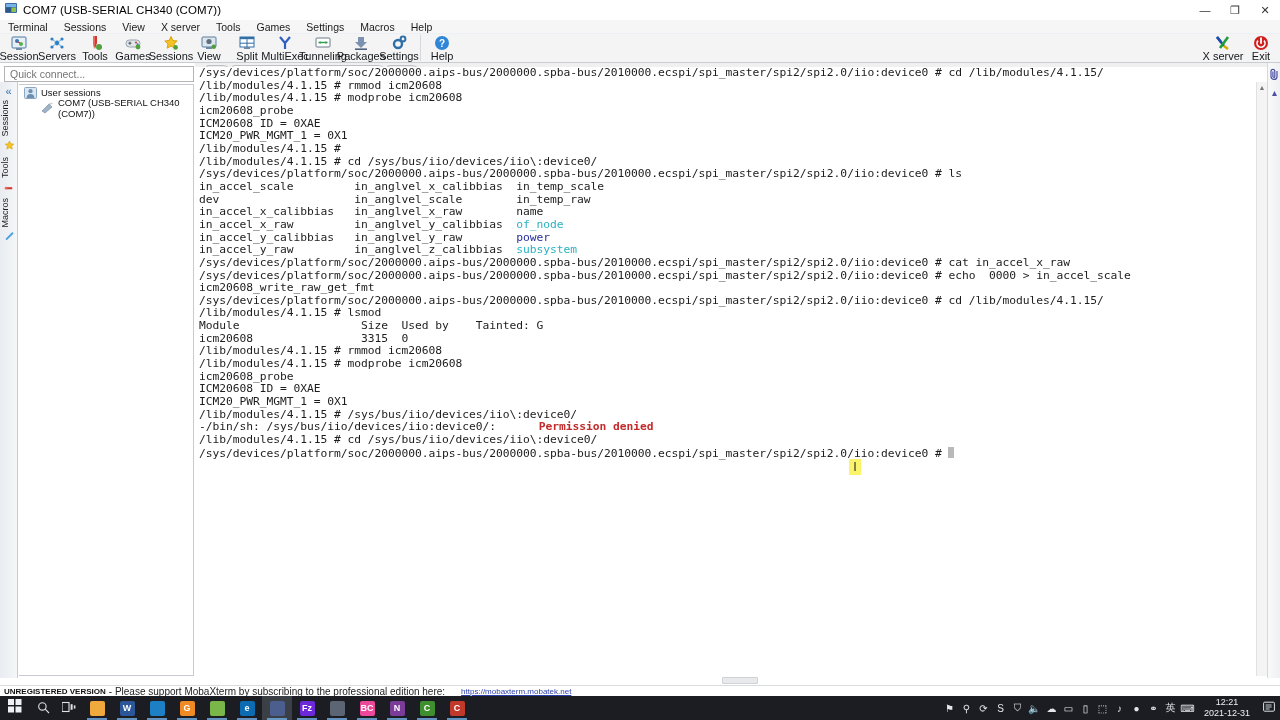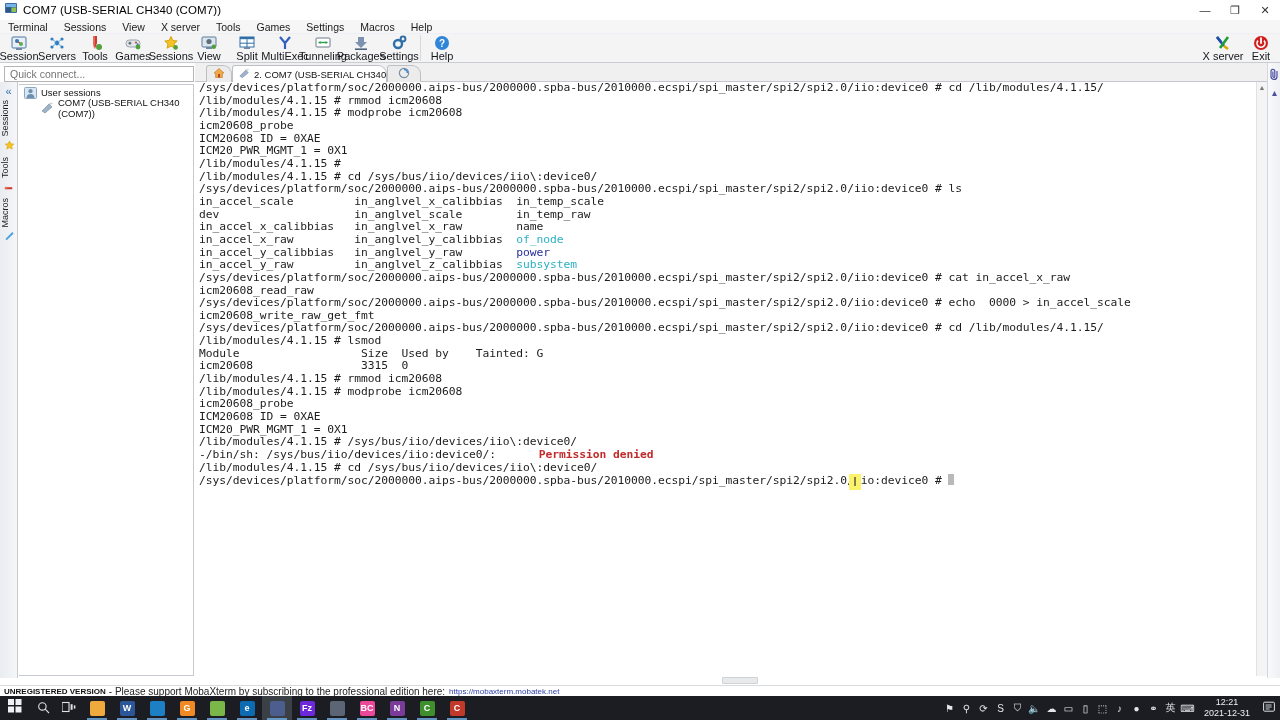--- a/index.html
+++ b/index.html
@@ -100,21 +100,21 @@
     border-radius: 3px 9px 0 0; font-size: 9.5px; color: #111;
     white-space: nowrap; overflow: hidden;
   }
   .tab.home { left: 11px; width: 26px; justify-content: center; background:#ececec; }
   .tab.active { left: 37px; width: 155px; background: #ffffff; }
   .tab.addbtn { left: 192px; width: 34px; justify-content: center; background:#ececec;}
   .tab-ico { margin-right: 4px; flex: 0 0 auto; }
 
   
   .terminal {
-    position: absolute; top: 82px; left: 195px; width: 1072px; height: 596px;
+    position: absolute; top: 67px; left: 195px; width: 1072px; height: 596px;
     background: #ffffff; overflow: hidden;
   }
   .tline {
     font-family: "DejaVu Sans Mono", "Liberation Mono", monospace;
     font-size: 11.3px; line-height: 12.65px; color: #1d1d1d;
     white-space: pre; padding-left: 4px; letter-spacing: -0.05px;
   }
   .c-cyan { color: #2bb1c4; }
   .c-blue { color: #27309a; }
   .c-red  { color: #c22b2b; font-weight: bold; margin-left: 36px; }
@@ -153,21 +153,21 @@
   }
 
   
   .statusbar {
     position: absolute; left: 0; bottom: 24px; width: 1280px; height: 11px;
     background: #ffffff; border-top: 1px solid #d9dcdf;
     display: flex; align-items: center; padding-left: 4px;
   }
   .sb-strong { font-size: 8px; font-weight: bold; color: #111; }
   .sb-text { font-size: 10px; color: #222; margin-left: 3px; }
-  .sb-link { font-size: 8px; color: #2b3ea8; margin-left: 4px; }
+  .sb-link { font-size: 8px; color: #2b3ea8; margin-left: 16px; text-decoration: underline; }
 
   
   .taskbar {
     position: absolute; left: 0; bottom: 0; width: 1280px; height: 24px;
     background: #1b1d22; display: flex; align-items: center;
   }
   .tb-start { width: 30px; text-align: center; }
   .tb-sysicon { width: 26px; text-align: center; color: #dfe2e6; font-size: 11px; }
   .tb-app {
     width: 30px; height: 24px; display: flex; align-items: center;
@@ -448,21 +448,20 @@
         <div class="tline">/lib/modules/4.1.15 # </div>
         <div class="tline">/lib/modules/4.1.15 # cd /sys/bus/iio/devices/iio\:device0/</div>
         <div class="tline">/sys/devices/platform/soc/2000000.aips-bus/2000000.spba-bus/2010000.ecspi/spi_master/spi2/spi2.0/iio:device0 # ls</div>
         <div class="tline"><span>in_accel_scale         in_anglvel_x_calibbias  in_temp_scale</span></div>
         <div class="tline"><span>dev                    in_anglvel_scale        in_temp_raw</span></div>
         <div class="tline"><span>in_accel_x_calibbias   in_anglvel_x_raw        name</span></div>
         <div class="tline"><span>in_accel_x_raw         in_anglvel_y_calibbias  </span><span class="c-cyan">of_node</span></div>
         <div class="tline"><span>in_accel_y_calibbias   in_anglvel_y_raw        </span><span class="c-blue">power</span></div>
         <div class="tline"><span>in_accel_y_raw         in_anglvel_z_calibbias  </span><span class="c-cyan">subsystem</span></div>
         <div class="tline">/sys/devices/platform/soc/2000000.aips-bus/2000000.spba-bus/2010000.ecspi/spi_master/spi2/spi2.0/iio:device0 # cat in_accel_x_raw</div>
-        <div class="tline">icm20608_read_raw</div>
         <div class="tline">/sys/devices/platform/soc/2000000.aips-bus/2000000.spba-bus/2010000.ecspi/spi_master/spi2/spi2.0/iio:device0 # echo  0000 &gt; in_accel_scale</div>
         <div class="tline">icm20608_write_raw_get_fmt</div>
         <div class="tline">/sys/devices/platform/soc/2000000.aips-bus/2000000.spba-bus/2010000.ecspi/spi_master/spi2/spi2.0/iio:device0 # cd /lib/modules/4.1.15/</div>
         <div class="tline">/lib/modules/4.1.15 # lsmod</div>
         <div class="tline">Module                  Size  Used by    Tainted: G</div>
         <div class="tline">icm20608                3315  0</div>
         <div class="tline">/lib/modules/4.1.15 # rmmod icm20608</div>
         <div class="tline">/lib/modules/4.1.15 # modprobe icm20608</div>
         <div class="tline">icm20608_probe</div>
         <div class="tline">ICM20608 ID = 0XAE</div>

